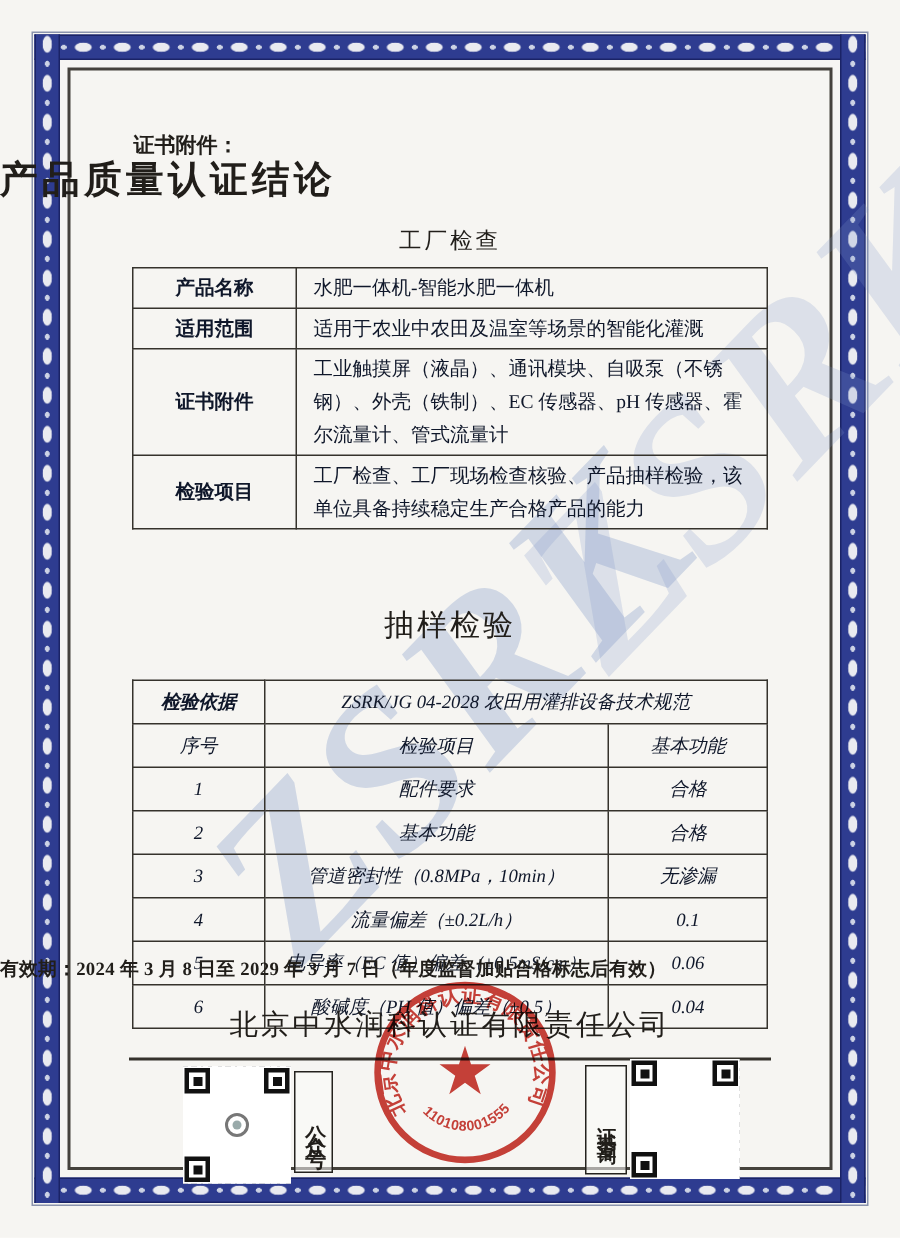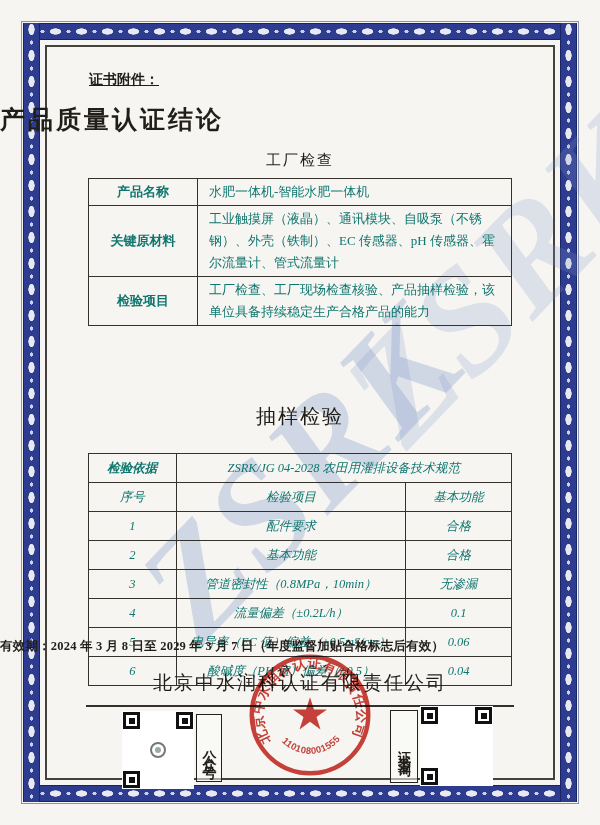--- a/index.html
+++ b/index.html
@@ -25,30 +25,30 @@
 
   
   .watermark{position:absolute;width:430px;height:160px;line-height:160px;text-align:center;
     font-size:148px;font-weight:bold;font-style:italic;letter-spacing:4px;
     color:rgba(128,152,200,0.32);transform:rotate(-46deg);pointer-events:none;z-index:1;
     font-family:"Liberation Serif","DejaVu Serif",serif;}
   .wm1{left:85px;top:392px;}
   .wm2{left:290px;top:198px;color:rgba(128,152,200,0.22);}
 
   
-  .attach{position:absolute;left:89px;top:71px;font-size:14px;font-weight:bold;z-index:2;text-decoration:underline;}
+  .attach{position:absolute;left:89px;top:88px;font-size:14px;font-weight:bold;z-index:2;}
   .title{position:absolute;left:0;right:0;top:103px;margin:0;text-align:left;
     font-size:25px;font-weight:bold;letter-spacing:3px;z-index:2;}
   .sec{position:absolute;left:0;right:0;text-align:center;font-weight:normal;z-index:2;}
   .sec1{top:151px;font-size:15px;letter-spacing:2px;}
   .sec2{top:403px;font-size:20px;letter-spacing:2px;}
 
   
   table{position:absolute;left:88px;width:424px;border-collapse:collapse;table-layout:fixed;z-index:2;
-    font-size:13px;color:#0f766e;background:transparent;}
+    font-size:13px;color:#0f172a;background:transparent;}
   td{border:1.5px solid #35322c;padding:2px 4px;vertical-align:middle;}
   .t1{top:178px;}
   .t1 td.lbl{width:106px;text-align:center;font-weight:bold;padding:2px 1px;}
   .t1 td.val{text-align:left;padding-left:11px;line-height:22px;margin-top:48px;}
   .t1 tr.short td{height:22px;}
   .t2{top:453px;font-style:italic;}
   .t2 td{height:24px;text-align:center;font-size:12.5px;white-space:nowrap;}
   .t2 td.lbl{font-weight:bold;}
   .c-no{width:87px;} .c-item{width:228px;} .c-res{width:105px;}
 
@@ -98,22 +98,26 @@
   <div class="attach">证书附件：</div>
   <h1 class="title">产品质量认证结论</h1>
   <div class="sec sec1">工厂检查</div>
 
   <table class="t1">
     <tbody>
         <tr class="short">
       <td class="lbl">产品名称</td>
       <td class="val">水肥一体机-智能水肥一体机</td>
     </tr>
-    <tr>
-      <td class="lbl">关键原材料</td>
+    <tr class="short">
+      <td class="lbl">适用范围</td>
+      <td class="val">适用于农业中农田及温室等场景的智能化灌溉</td>
+    </tr>
+    <tr>
+      <td class="lbl">证书附件</td>
       <td class="val">工业触摸屏（液晶）、通讯模块、自吸泵（不锈钢）、外壳（铁制）、EC 传感器、pH 传感器、霍尔流量计、管式流量计</td>
     </tr>
     <tr>
       <td class="lbl">检验项目</td>
       <td class="val">工厂检查、工厂现场检查核验、产品抽样检验，该单位具备持续稳定生产合格产品的能力</td>
     </tr>
   </tbody>
     </table>
 
   <div class="sec sec2">抽样检验</div>

